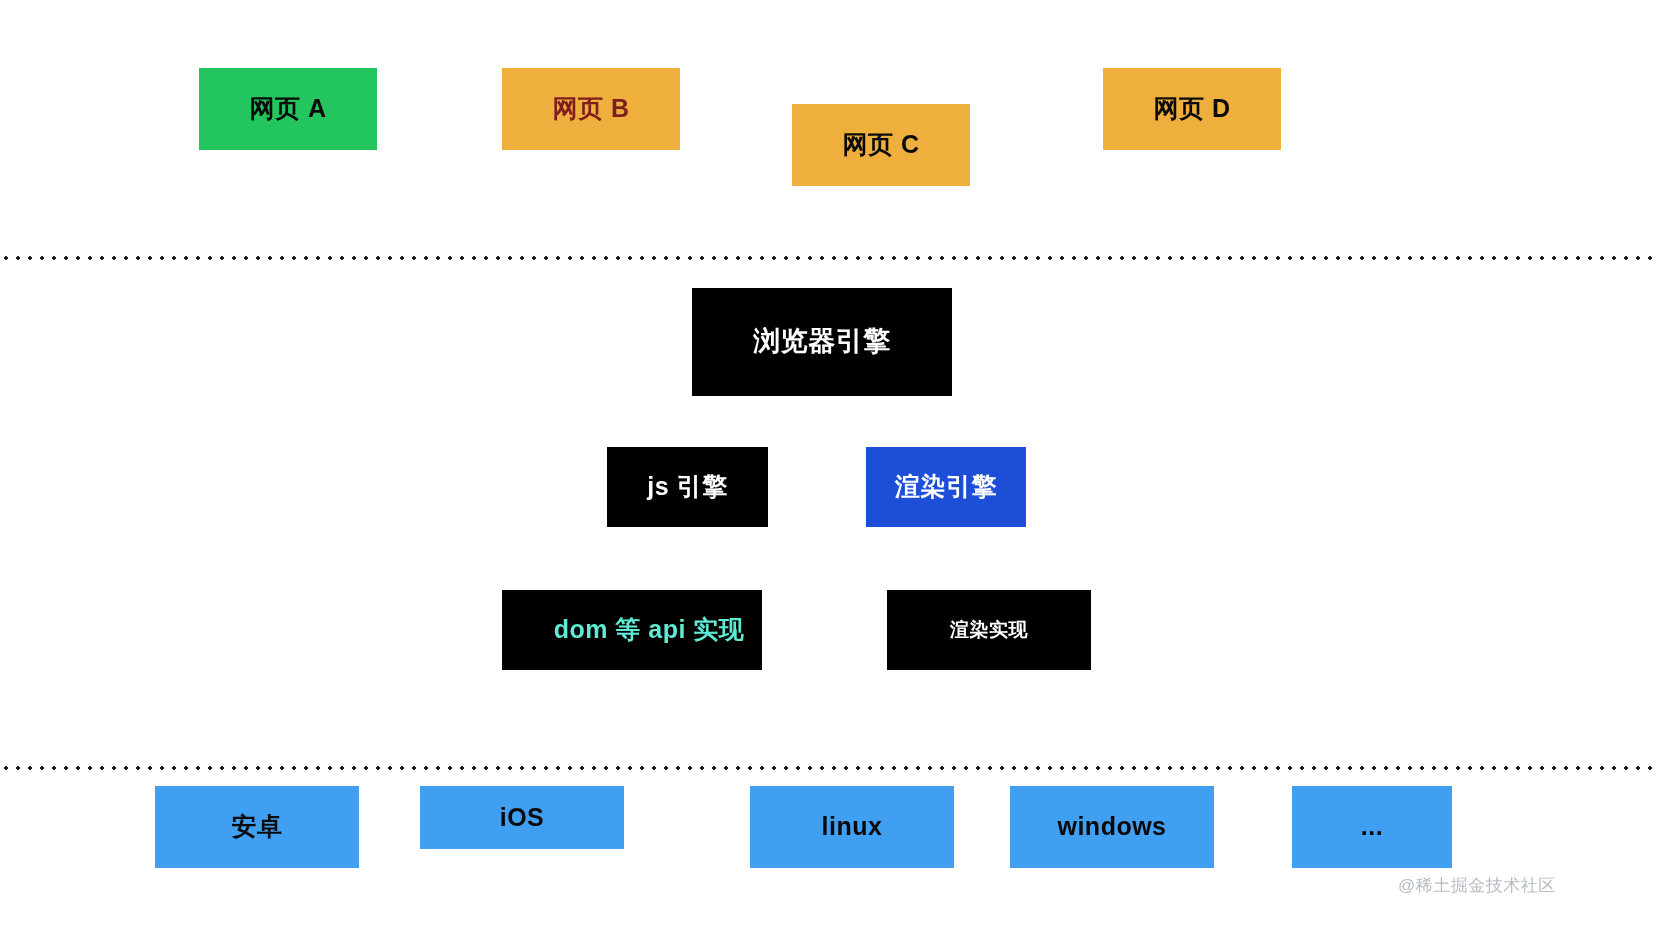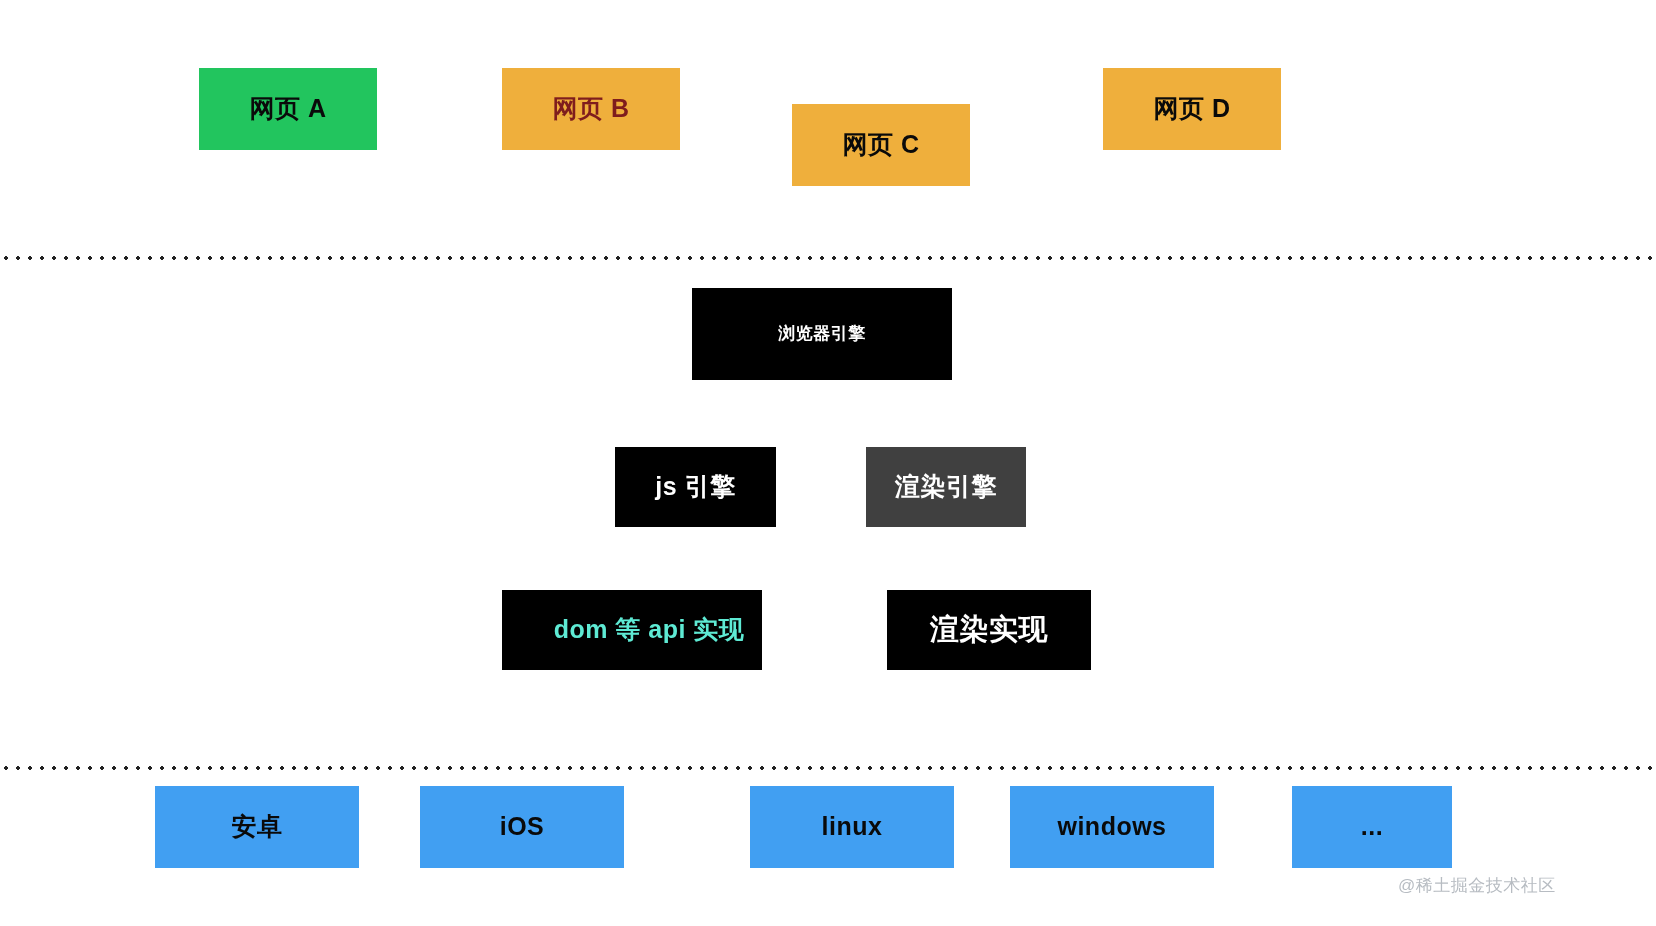--- a/index.html
+++ b/index.html
@@ -70,29 +70,29 @@
 
 <div id="canvas" style="background: rgb(255, 255, 255);">
 
   <div class="box box-web" style="left: 199px; top: 68px; width: 178px; height: 82px; background: #22c55e; color: rgb(10, 10, 10);">网页 A</div>
   <div class="box box-web" style="left: 502px; top: 68px; width: 178px; height: 82px; background: rgb(239, 175, 60); color: #7f1d1d;">网页 B</div>
   <div class="box box-web" style="left: 792px; top: 68px; width: 178px; height: 82px; background: rgb(239, 175, 60); color: rgb(10, 10, 10); margin-top: 36px;">网页 C</div>
   <div class="box box-web" style="left: 1103px; top: 68px; width: 178px; height: 82px; background: rgb(239, 175, 60); color: rgb(10, 10, 10);">网页 D</div>
 
   <div class="divider" style="top: 256px;"></div>
 
-  <div class="box box-engine" style="left: 692px; top: 288px; width: 260px; height: 92px; font-size: 17px; background: rgb(0, 0, 0); color: rgb(255, 255, 255);">浏览器引擎</div>
-  <div class="box box-engine" style="left: 607px; top: 447px; width: 161px; height: 80px; font-size: 25px; background: rgb(0, 0, 0); color: rgb(255, 255, 255); margin-left: 8px;">js 引擎</div>
-  <div class="box box-engine" style="left: 866px; top: 447px; width: 160px; height: 80px; font-size: 25px; background: #404040; color: rgb(255, 255, 255);">渲染引擎</div>
+  <div class="box box-engine" style="left: 692px; top: 288px; width: 260px; height: 108px; font-size: 27px; background: rgb(0, 0, 0); color: rgb(255, 255, 255);">浏览器引擎</div>
+  <div class="box box-engine" style="left: 607px; top: 447px; width: 161px; height: 80px; font-size: 25px; background: rgb(0, 0, 0); color: rgb(255, 255, 255);">js 引擎</div>
+  <div class="box box-engine" style="left: 866px; top: 447px; width: 160px; height: 80px; font-size: 25px; background: #1d4ed8; color: rgb(255, 255, 255);">渲染引擎</div>
   <div class="box box-engine" style="left: 502px; top: 590px; width: 260px; height: 80px; font-size: 25px; background: rgb(0, 0, 0); color: #5eead4; padding-left: 34px;">dom 等 api 实现</div>
-  <div class="box box-engine" style="left: 887px; top: 590px; width: 204px; height: 80px; font-size: 29px; background: rgb(0, 0, 0); color: rgb(255, 255, 255);">渲染实现</div>
+  <div class="box box-engine" style="left: 887px; top: 590px; width: 204px; height: 80px; font-size: 19px; background: rgb(0, 0, 0); color: rgb(255, 255, 255);">渲染实现</div>
 
   <div class="divider" style="top: 766px;"></div>
 
   <div class="box box-os" style="left: 155px; top: 786px; width: 204px; height: 82px; background: rgb(65, 159, 242); color: rgb(10, 10, 10);">安卓</div>
-  <div class="box box-os" style="left: 420px; top: 786px; width: 204px; height: 82px; background: rgb(65, 159, 242); color: rgb(10, 10, 10);">iOS</div>
+  <div class="box box-os" style="left: 420px; top: 786px; width: 204px; height: 63px; background: rgb(65, 159, 242); color: rgb(10, 10, 10);">iOS</div>
   <div class="box box-os" style="left: 702px; top: 786px; width: 204px; height: 82px; background: rgb(65, 159, 242); color: rgb(10, 10, 10); margin-left: 48px;">linux</div>
   <div class="box box-os" style="left: 1010px; top: 786px; width: 204px; height: 82px; background: rgb(65, 159, 242); color: rgb(10, 10, 10);">windows</div>
   <div class="box box-os" style="left: 1292px; top: 786px; width: 160px; height: 82px; background: rgb(65, 159, 242); color: rgb(10, 10, 10);">...</div>
 
   <div class="watermark" style="left: 1398px; top: 874px; color: rgb(183, 188, 194);">@稀土掘金技术社区</div>
 
 </div>
 
 </body></html>

